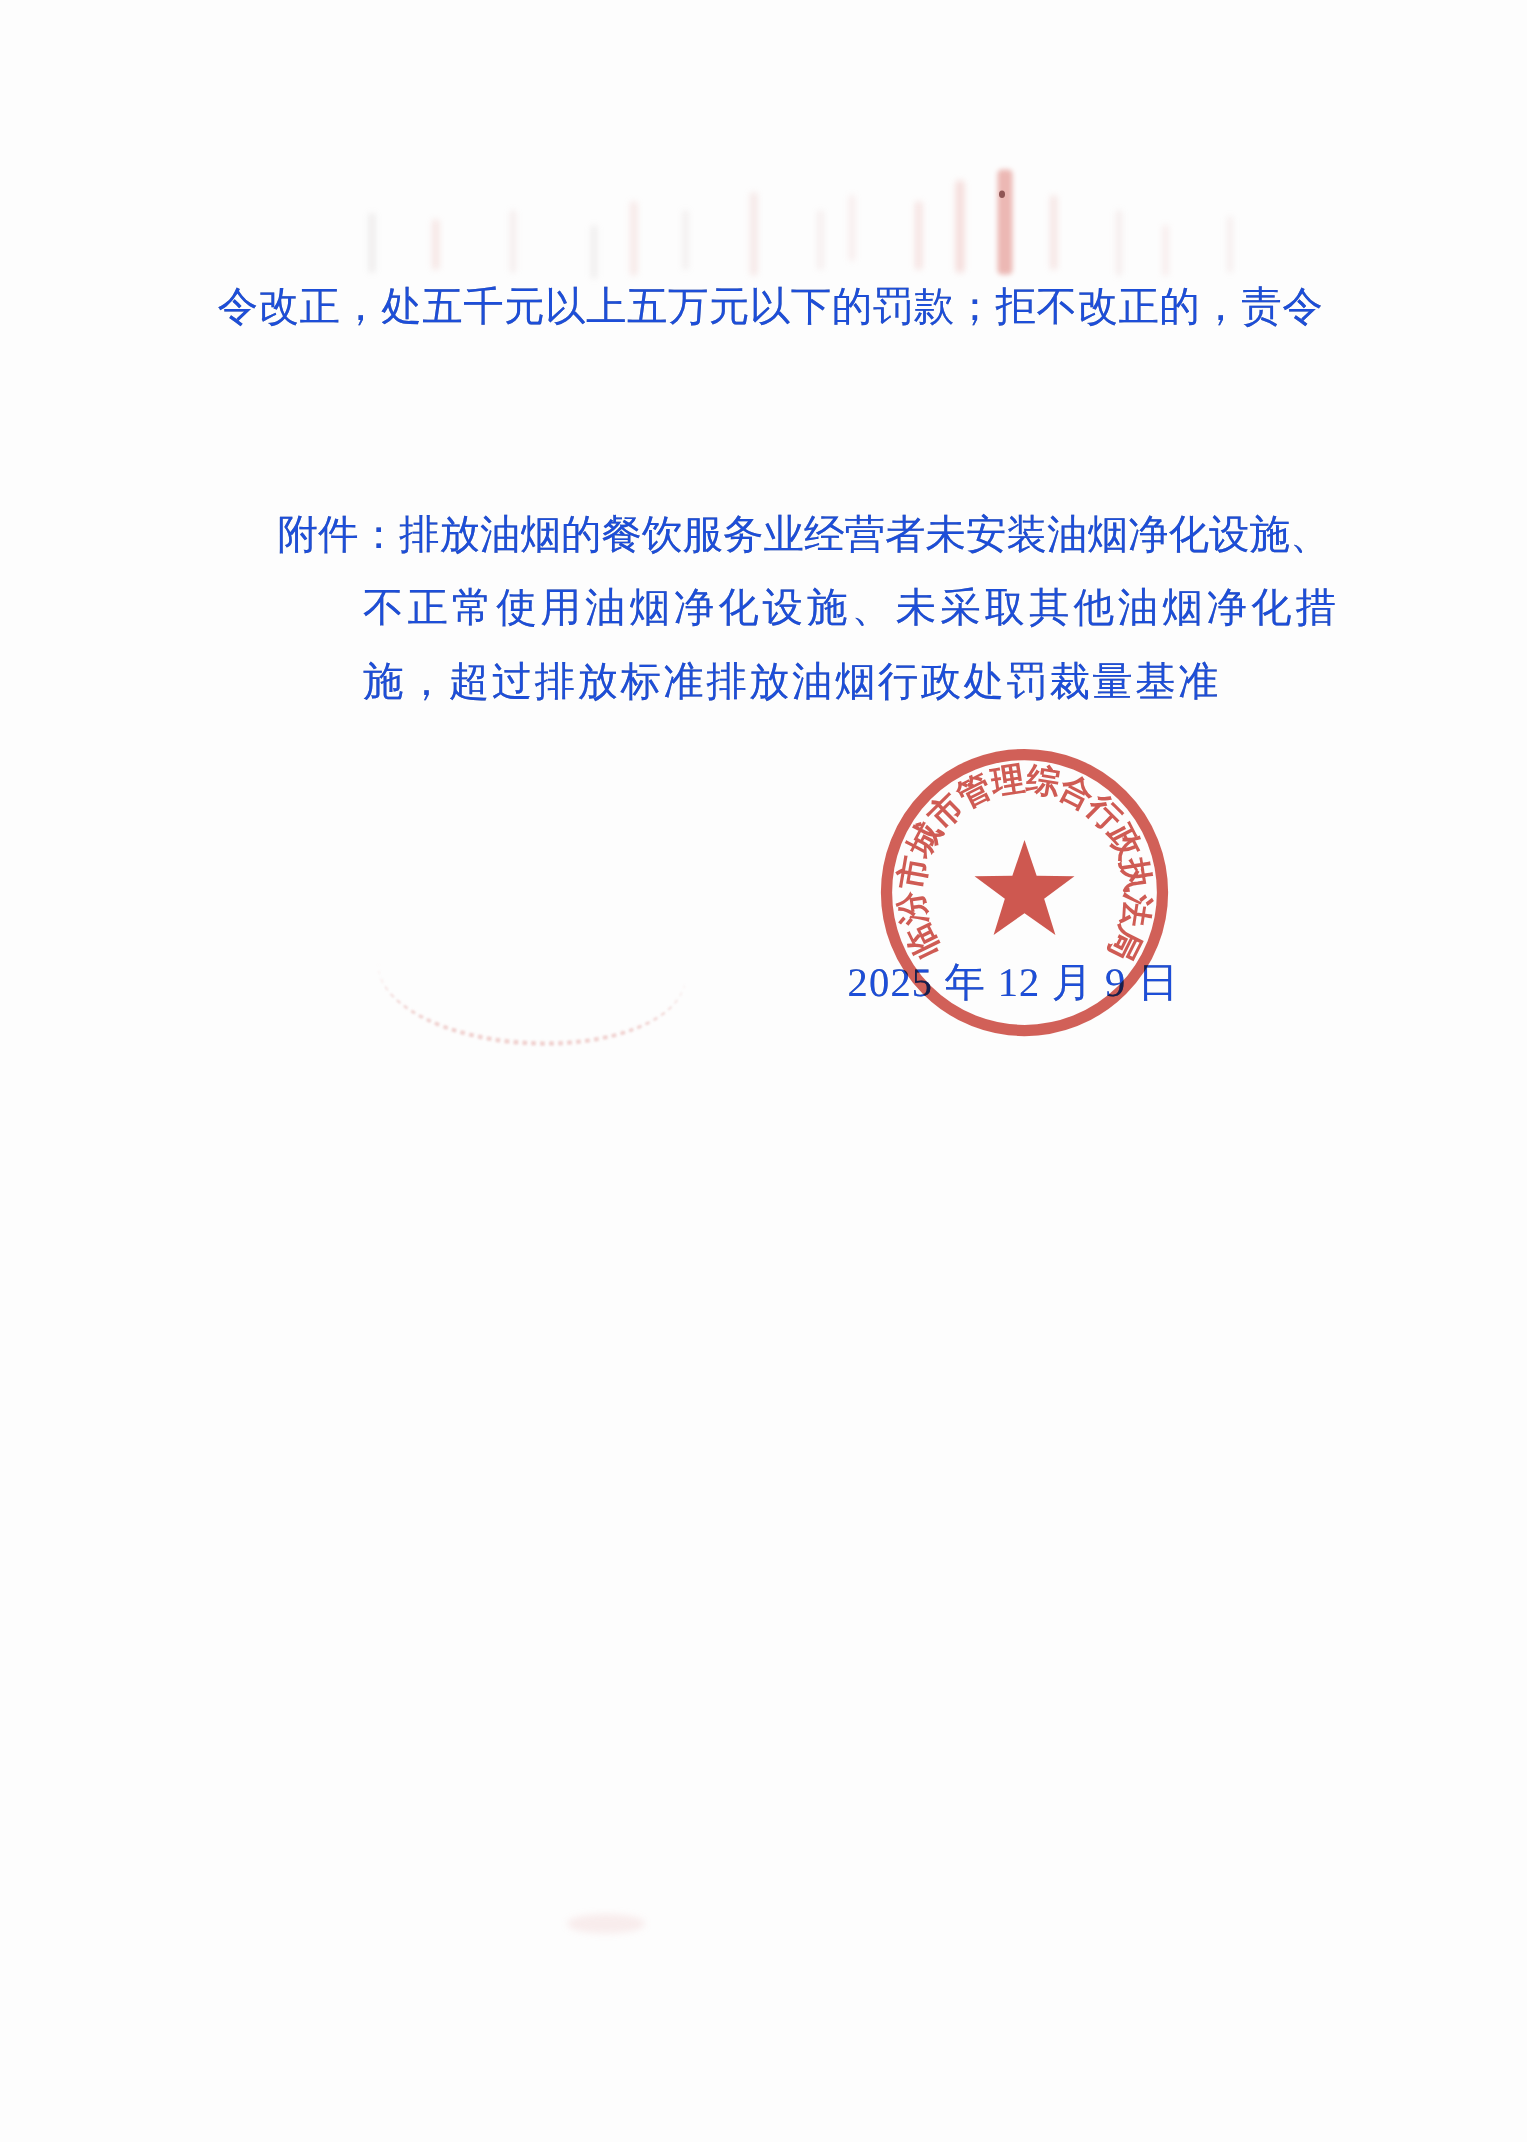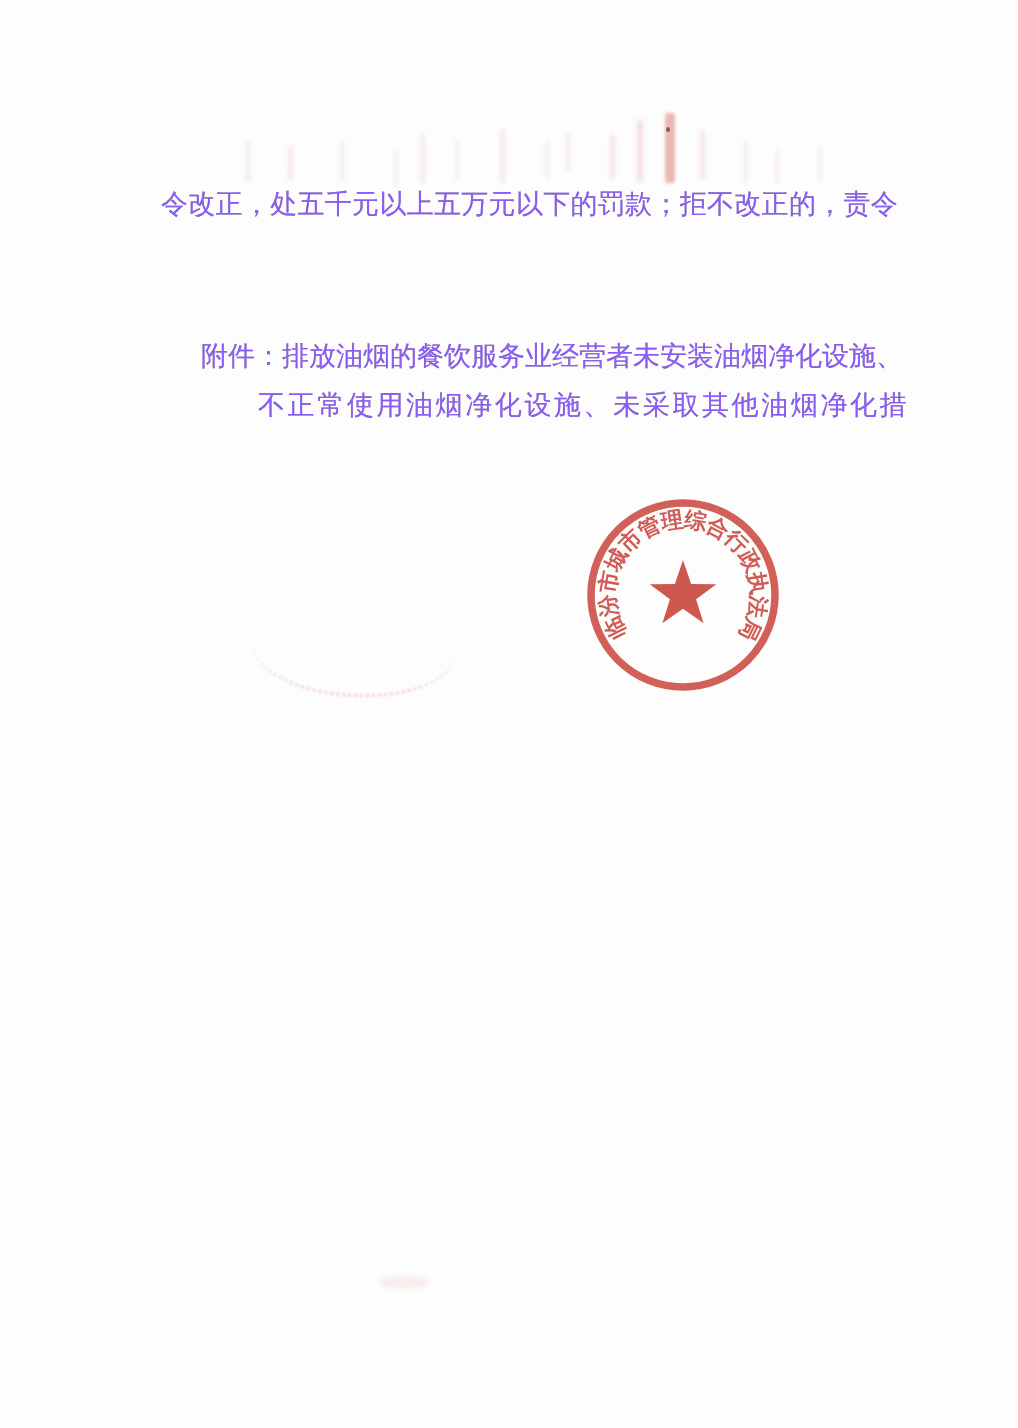--- a/index.html
+++ b/index.html
@@ -10,23 +10,22 @@
     background:#fdfdfd;
     overflow:hidden;
     font-family:"Liberation Serif","DejaVu Serif",serif;
     color:#3a3a3a;
   }
   .txt{
     position:absolute;
     white-space:nowrap;
     font-size:27px;
     line-height:1;
-    color:#8b5cf6;
+    color:#1d4ed8;
     text-shadow:0 0 0.4px rgba(60,60,60,0.55);
-    margin-left:16px;
   }
   .body-line1{left:145px;top:191px;letter-spacing:0.3px;}
   .body-line2{left:145px;top:241px;letter-spacing:0.4px;}
   .att-line1{left:185px;top:343px;letter-spacing:0px;}
   .att-line2{left:242px;top:392px;letter-spacing:2.6px;}
   .att-line3{left:242px;top:441px;letter-spacing:1.6px;}
   .signature{left:455px;top:591px;font-size:27px;letter-spacing:1.4px;}
   .date{left:565px;top:642px;font-size:27px;letter-spacing:0.8px;}
 
   .seal{
@@ -96,21 +95,23 @@
     <div class="streak" style="left:700px;top:130px;width:5px;height:50px;background:rgba(220,140,135,0.20);"></div>
     <div class="streak" style="left:744px;top:140px;width:4px;height:44px;background:rgba(200,150,148,0.16);"></div>
     <div class="streak" style="left:775px;top:150px;width:4px;height:34px;background:rgba(215,145,140,0.16);"></div>
     <div class="streak" style="left:818px;top:144px;width:4px;height:38px;background:rgba(200,150,148,0.14);"></div>
   </div>
 
   <div class="txt body-line1">令改正，处五千元以上五万元以下的罚款；拒不改正的，责令</div>
 
   <div class="txt att-line2">不正常使用油烟净化设施、未采取其他油烟净化措</div>
   <div class="txt att-line1">附件：排放油烟的餐饮服务业经营者未安装油烟净化设施、</div>
+  <div class="txt att-line3">施，超过排放标准排放油烟行政处罚裁量基准</div>
 
+  <div class="txt date">2025 年 12 月 9 日</div>
 
   <div class="ghost-arc"></div>
 
   <svg class="seal" viewBox="-115 -115 230 230" aria-hidden="true">
     <defs>
       <filter id="inkblur" x="-20%" y="-20%" width="140%" height="140%">
         <feGaussianBlur stdDeviation="0.5"></feGaussianBlur>
       </filter>
       <path id="sealArc" d="M -55.7 39 A 68 68 0 1 1 55.7 39" fill="none"></path>
     </defs>

